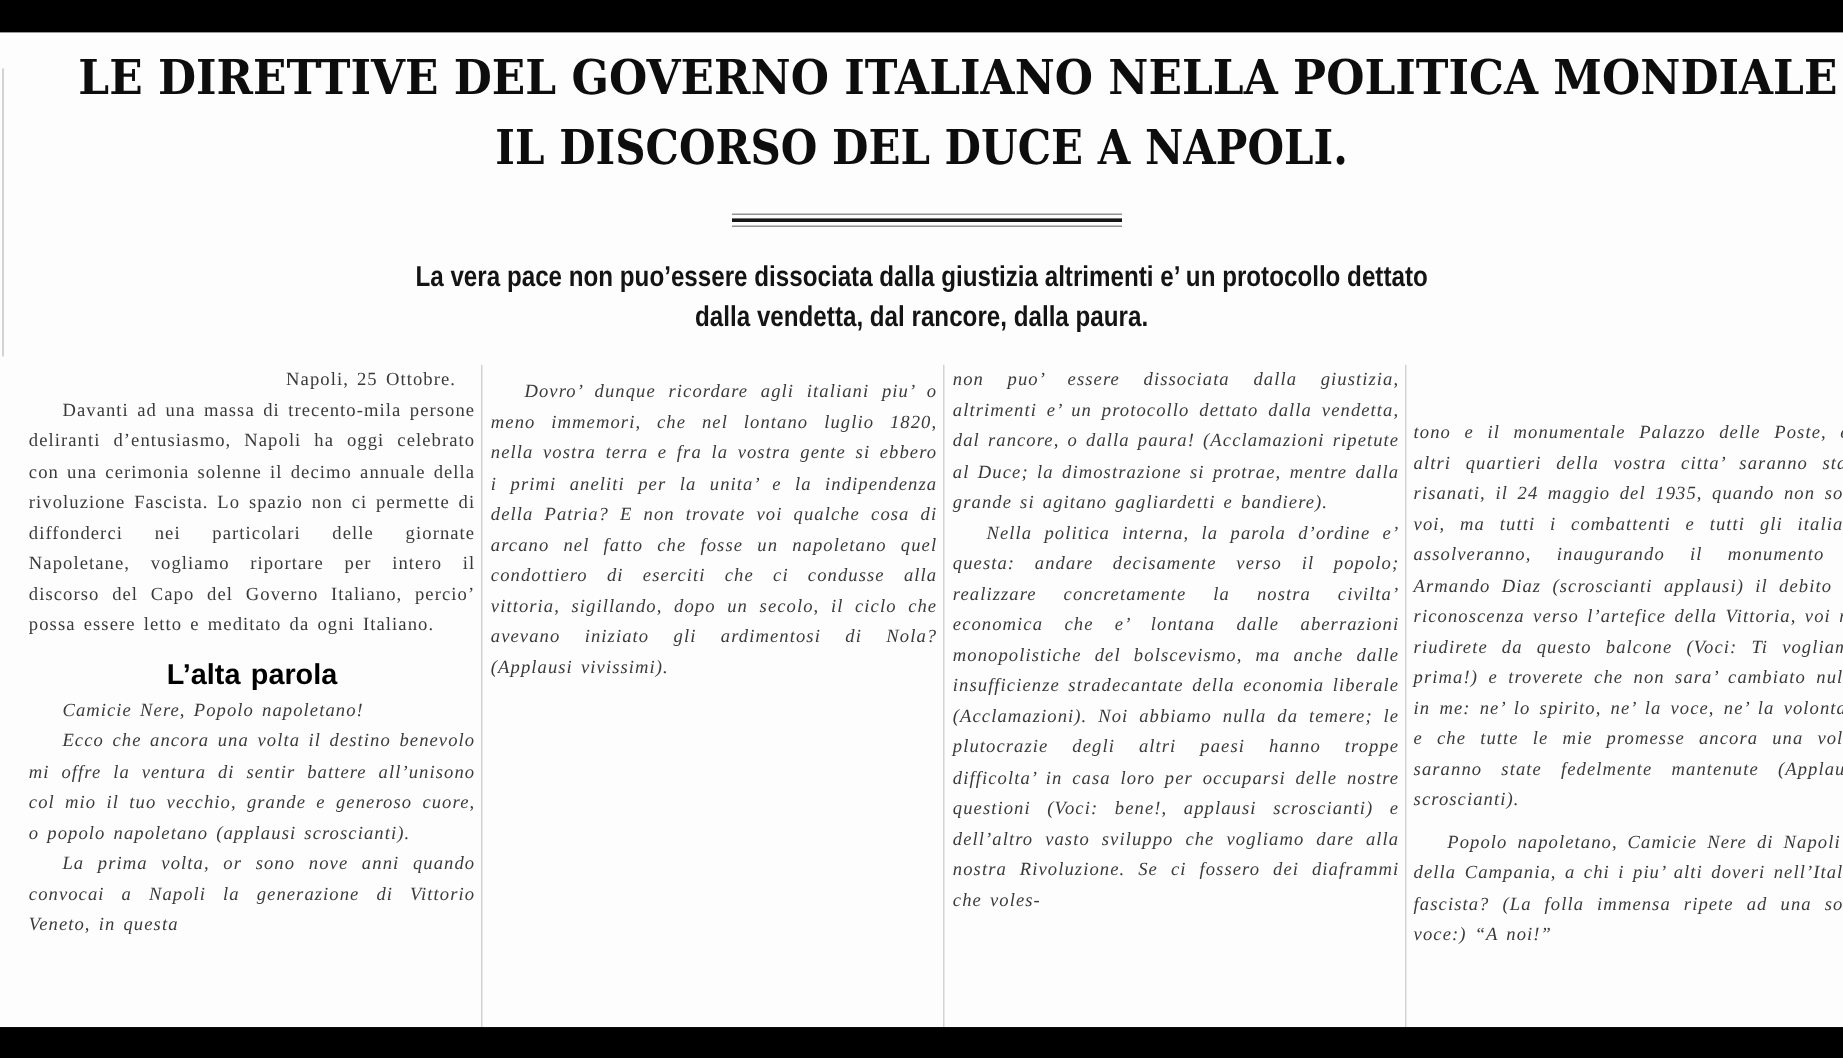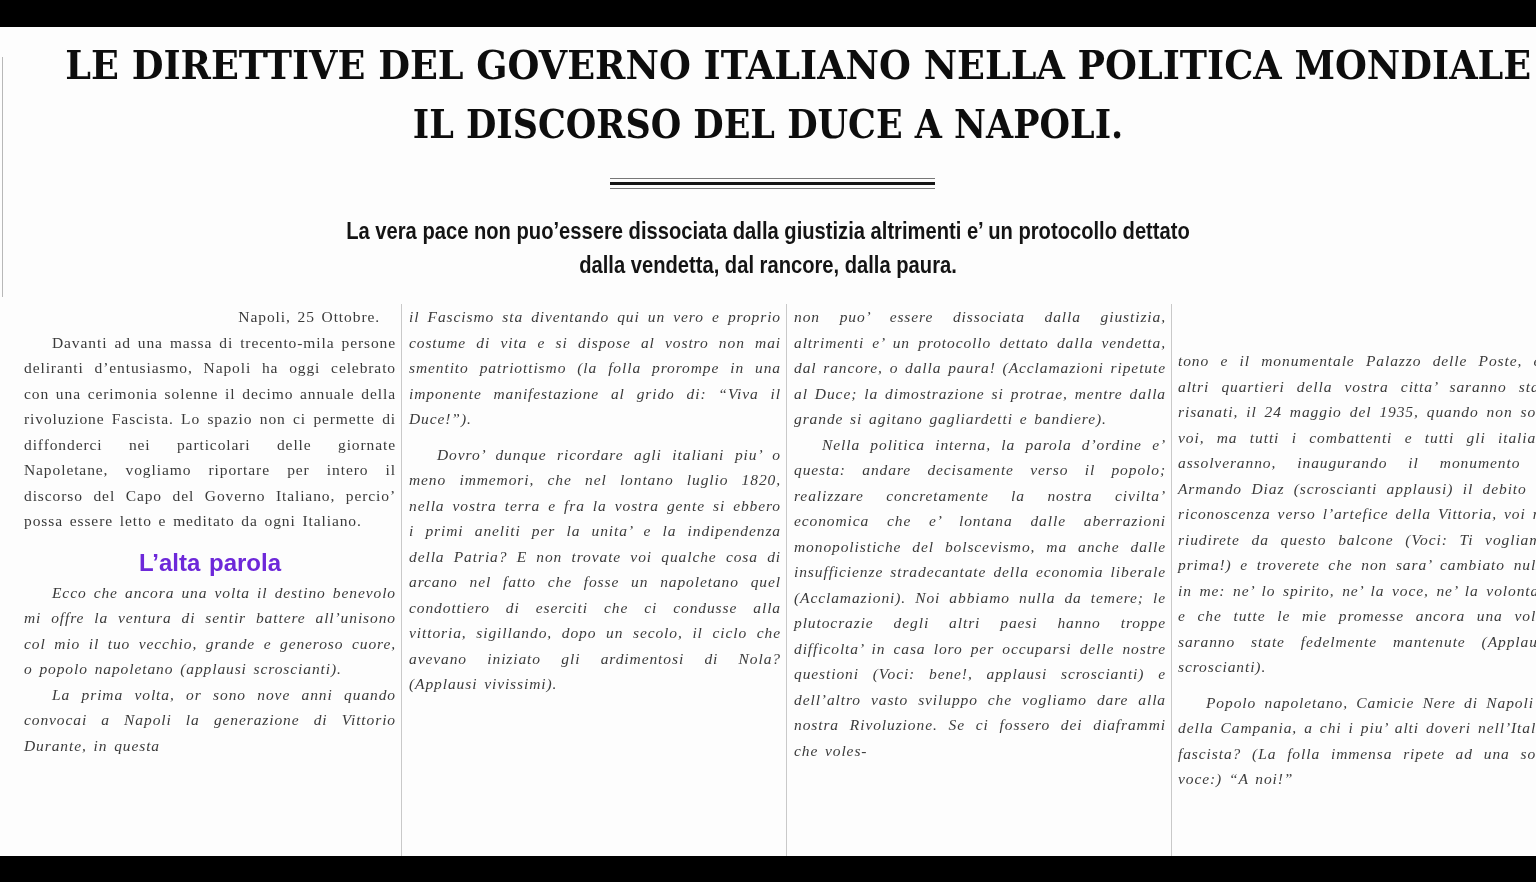--- a/index.html
+++ b/index.html
@@ -93,21 +93,21 @@
   .col .it { font-style: italic; }
   .col1 { left: 8px; }
   .col2 { left: 393px; }
   .col3 { left: 778px; }
   .col4 { left: 1162px; margin-top: 44px; }
   .dateline { text-align: right; padding-right: 16px; text-indent: 0 !important; }
   .section-head {
     font-family: "Liberation Sans", "DejaVu Sans", sans-serif;
     font-weight: bold;
     font-size: 24px;
-    color: #6d28d9;
+    color: #000000;
     text-align: center;
     text-indent: 0 !important;
     margin: 14px 0 2px 0 !important;
     line-height: 30px;
     letter-spacing: 0;
   }
   .gap { height: 10px; }
   .rule {
     position: absolute; top: 0; width: 1px; height: 556px; background: #c9c9c9;
   }
@@ -137,26 +137,26 @@
 
   <div class="columns">
     <div class="rule r1"></div>
     <div class="rule r2"></div>
     <div class="rule r3"></div>
 
     <div class="col col1">
       <p class="dateline">Napoli, 25 Ottobre.</p>
       <p>Davanti ad una massa di trecento-mila persone deliranti d’entusiasmo, Napoli ha oggi celebrato con una cerimonia solenne il decimo annuale della rivoluzione Fascista. Lo spazio non ci permette di diffonderci nei particolari delle giornate Napoletane, vogliamo riportare per intero il discorso del Capo del Governo Italiano, percio’ possa essere letto e meditato da ogni Italiano.</p>
       <p class="section-head">L’alta parola</p>
+      <p class="it">Camicie Nere, Popolo napoletano!</p>
       <p class="it">Ecco che ancora una volta il destino benevolo mi offre la ventura di sentir battere all’unisono col mio il tuo vecchio, grande e generoso cuore, o popolo napoletano (applausi scroscianti).</p>
-      <p class="it">La prima volta, or sono nove anni quando convocai a Napoli la generazione di Vittorio Durante, in questa</p>
+      <p class="it">La prima volta, or sono nove anni quando convocai a Napoli la generazione di Vittorio Veneto, in questa</p>
     </div>
 
     <div class="col col2">
-      <p class="it" style="text-indent:0">il Fascismo sta diventando qui un vero e proprio costume di vita e si dispose al vostro non mai smentito patriottismo (la folla prorompe in una imponente manifestazione al grido di: “Viva il Duce!”).</p>
       <div class="gap"></div>
       <p class="it">Dovro’ dunque ricordare agli italiani piu’ o meno immemori, che nel lontano luglio 1820, nella vostra terra e fra la vostra gente si ebbero i primi aneliti per la unita’ e la indipendenza della Patria? E non trovate voi qualche cosa di arcano nel fatto che fosse un napoletano quel condottiero di eserciti che ci condusse alla vittoria, sigillando, dopo un secolo, il ciclo che avevano iniziato gli ardimentosi di Nola? (Applausi vivissimi).</p>
     </div>
 
     <div class="col col3">
       <p class="it" style="text-indent:0">non puo’ essere dissociata dalla giustizia, altrimenti e’ un protocollo dettato dalla vendetta, dal rancore, o dalla paura! (Acclamazioni ripetute al Duce; la dimostrazione si protrae, mentre dalla grande si agitano gagliardetti e bandiere).</p>
       <p class="it">Nella politica interna, la parola d’ordine e’ questa: andare decisamente verso il popolo; realizzare concretamente la nostra civilta’ economica che e’ lontana dalle aberrazioni monopolistiche del bolscevismo, ma anche dalle insufficienze stradecantate della economia liberale (Acclamazioni). Noi abbiamo nulla da temere; le plutocrazie degli altri paesi hanno troppe difficolta’ in casa loro per occuparsi delle nostre questioni (Voci: bene!, applausi scroscianti) e dell’altro vasto sviluppo che vogliamo dare alla nostra Rivoluzione. Se ci fossero dei diaframmi che voles-</p>
     </div>
 
     <div class="col col4">

